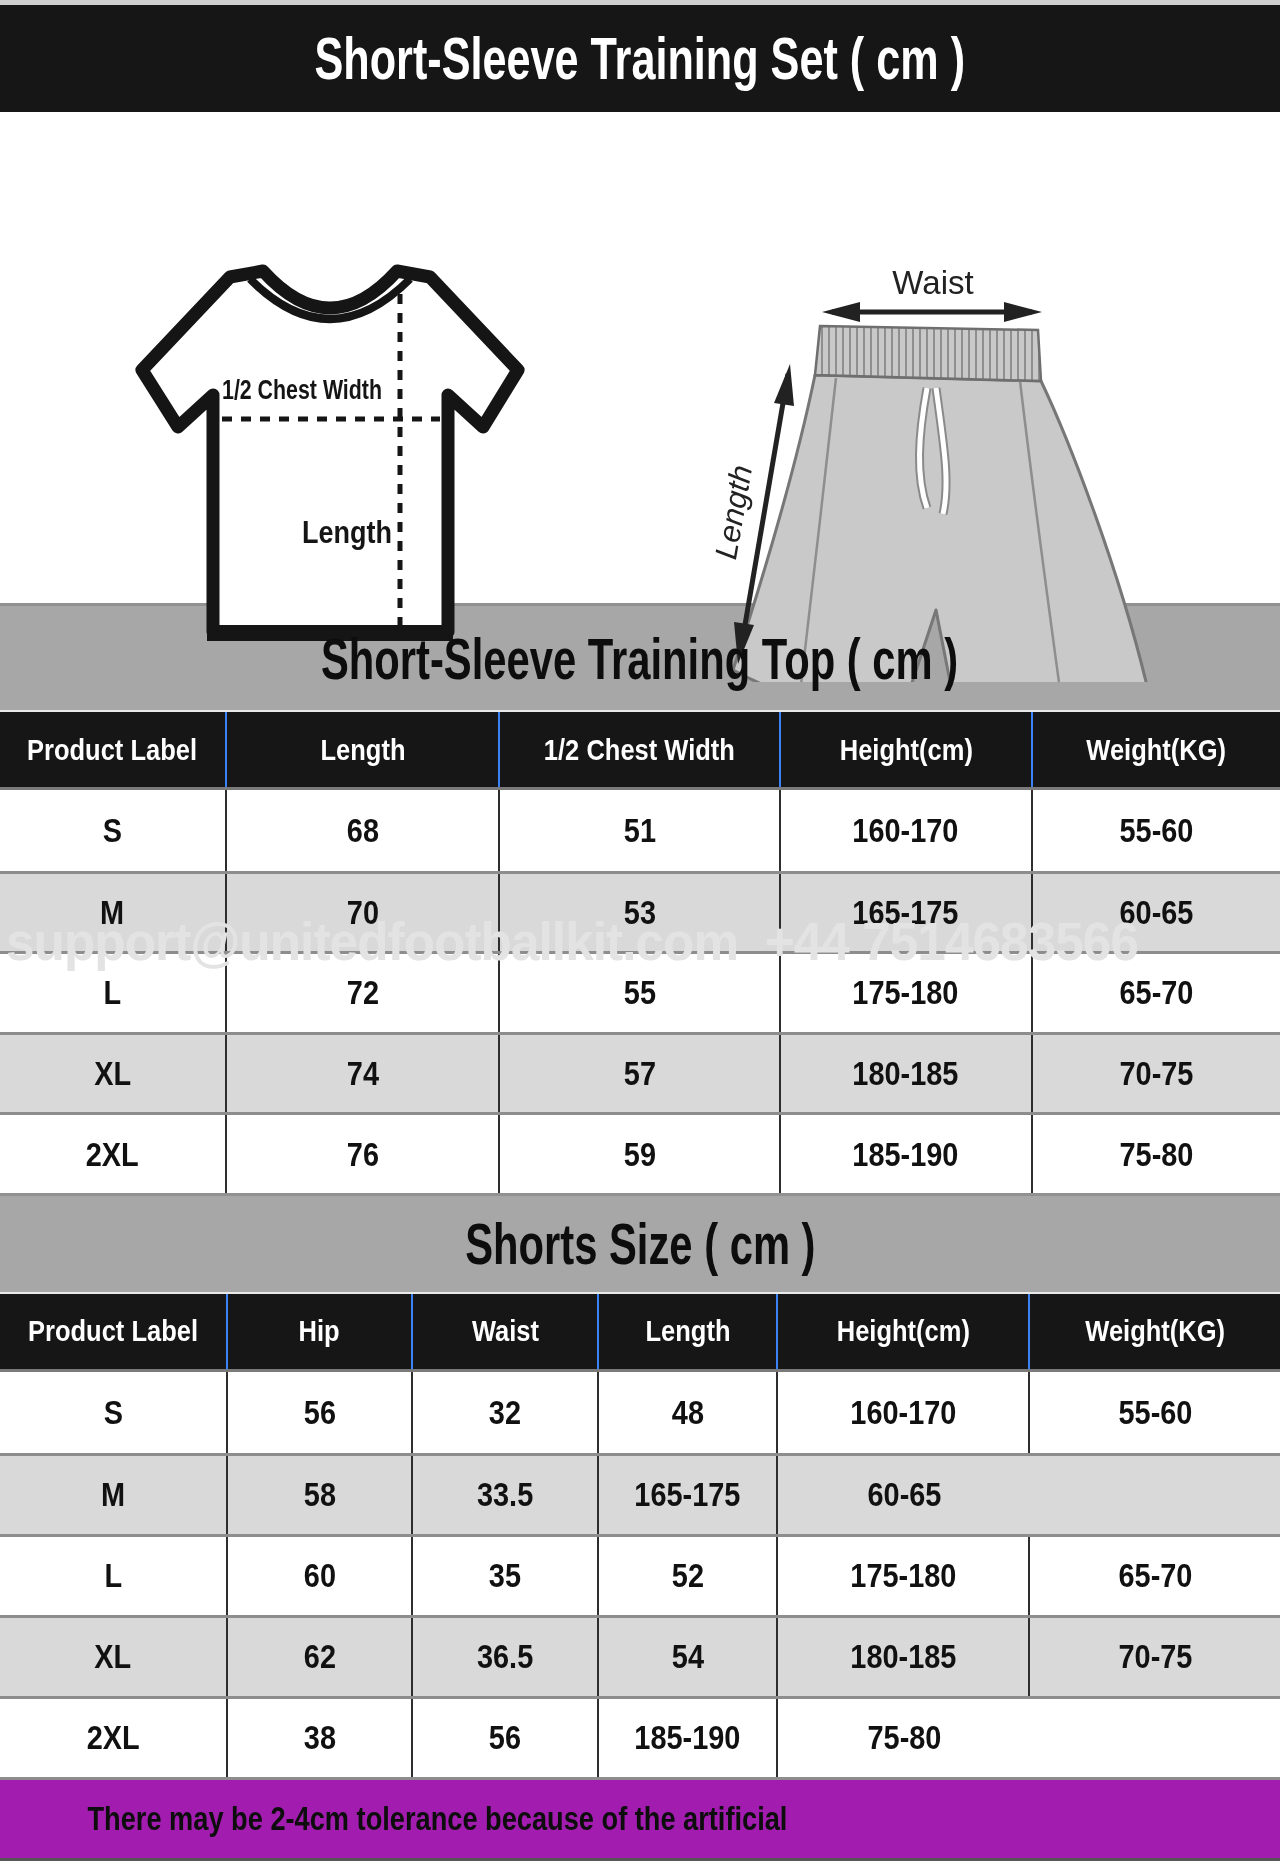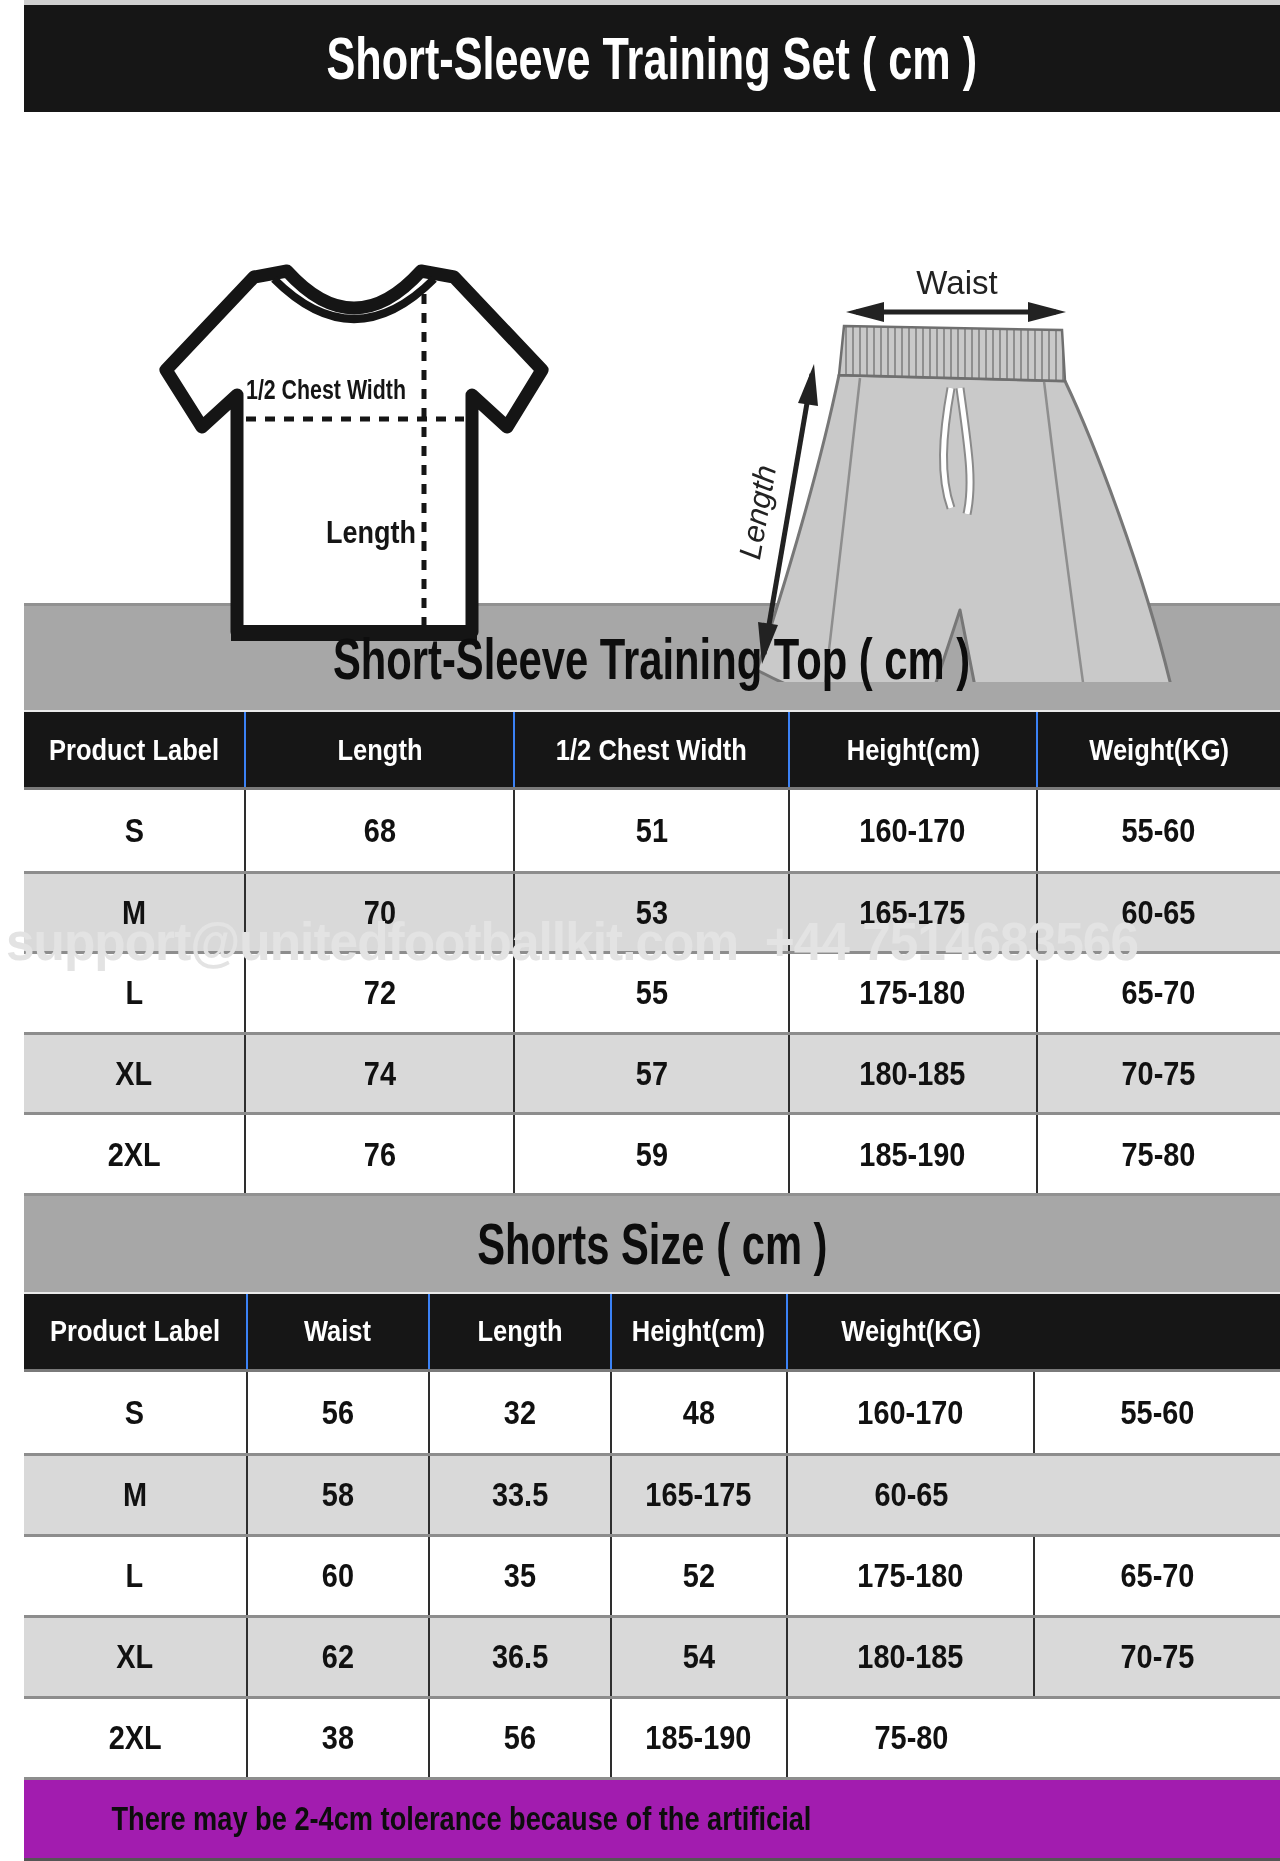--- a/index.html
+++ b/index.html
@@ -1,21 +1,20 @@
 <!DOCTYPE html>
 <html><head>
 <meta charset="utf-8">
 <style>
   * { margin:0; padding:0; box-sizing:border-box; }
   html,body { background:#ffffff; }
   .page {
     position:relative; width:1280px; height:1861px; margin:0 auto;
     background:#ffffff; overflow:hidden;
     font-family:"Liberation Sans", sans-serif;
-    padding-left:24px;
   }
   .cond { display:inline-block; white-space:nowrap; transform:scaleX(.78); transform-origin:center; }
 
   
   .title-bar {
     height:112px; background:#161616; border-top:5px solid #cfcfcf;
     display:flex; align-items:center; justify-content:center;
   }
   .title-bar .title { color:#ffffff; font-weight:700; font-size:60px; transform:scaleX(.72); letter-spacing:0; }
 
@@ -238,20 +237,23 @@
   <section class="band band-shorts">
     <span class="band-label cond">Shorts Size ( cm )</span>
   </section>
 
   <div class="table table-shorts" id="table-shorts">
     <div class="thead">
         <div class="th">
           <span class="cond">Product Label</span>
         </div>
         <div class="th">
+          <span class="cond">Hip</span>
+        </div>
+        <div class="th">
           <span class="cond">Waist</span>
         </div>
         <div class="th">
           <span class="cond">Length</span>
         </div>
         <div class="th">
           <span class="cond">Height(cm)</span>
         </div>
         <div class="th">
           <span class="cond">Weight(KG)</span>

